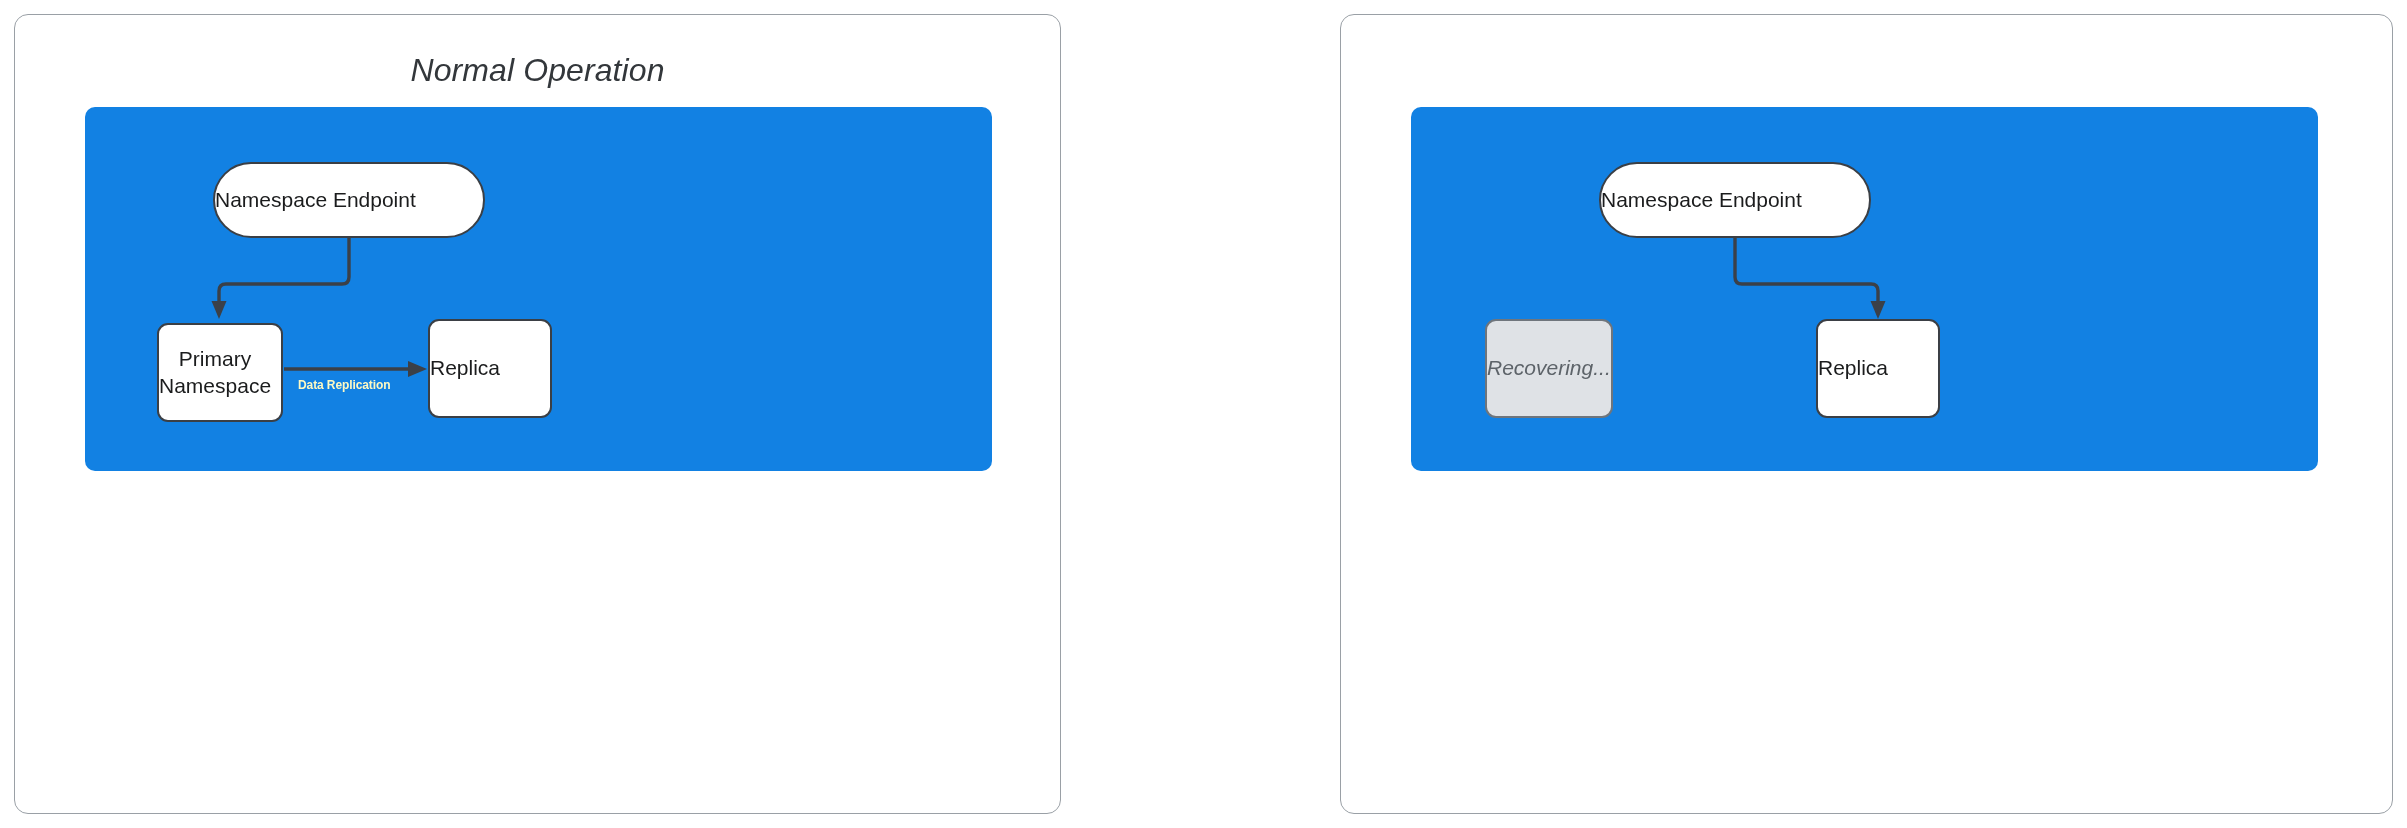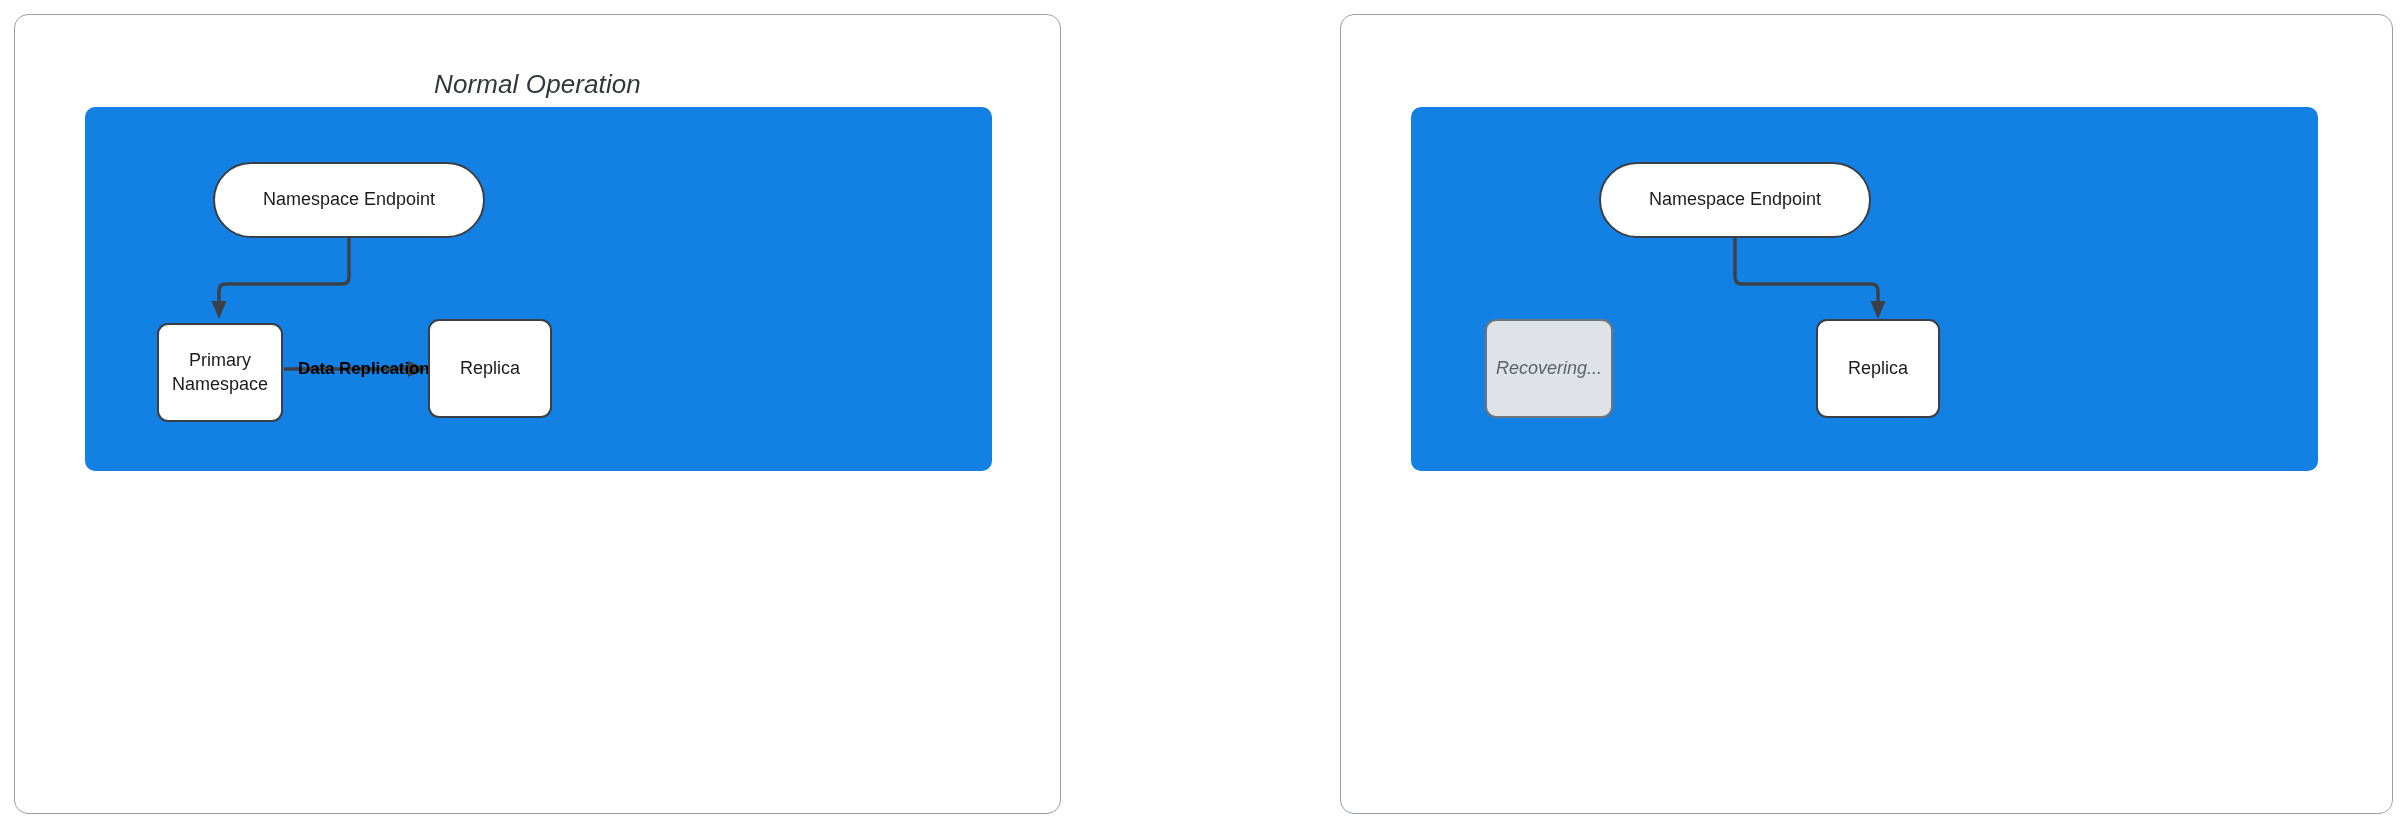--- a/index.html
+++ b/index.html
@@ -21,48 +21,48 @@
   
   .panel {
     position: absolute;
     background: #ffffff;
     border: 1.6px solid #9aa0a6;
     border-radius: 14px;
     box-sizing: border-box;
   }
   .panel-title {
     position: absolute;
-    top: 54px;
+    top: 37px;
     left: 0;
     width: 100%;
     text-align: center;
     font-style: italic;
-    font-size: 26px;
+    font-size: 32px;
     color: #33373b;
     letter-spacing: 0.1px;
   }
 
   
   .region {
     position: absolute;
     background: #1281e3;
     border-radius: 10px;
     box-sizing: border-box;
   }
 
   
   .node {
     position: absolute;
     box-sizing: border-box;
     display: flex;
     align-items: center;
-    justify-content: center;
+    justify-content: flex-start;
     text-align: center;
     color: #1b1c1d;
-    font-size: 18px;
+    font-size: 21px;
     line-height: 1.28;
     background: #ffffff;
     border: 2.2px solid #3b3f45;
   }
   .node.pill {
     border-radius: 999px;
   }
   .node.box {
     border-radius: 11px;
   }
@@ -109,25 +109,26 @@
     top: 34px;
     left: 0;
   }
   .failover-svg path {
     fill: #3b4048;
   }
 
   
   .edge-label {
     position: absolute;
-    font-size: 17px;
+    font-size: 12px;
     font-weight: bold;
-    color: #000000;
+    color: #fef9c3;
     white-space: nowrap;
     letter-spacing: -0.1px;
+    margin-top: 19px;
   }
 </style>
 </head>
 <body>
 
 <div id="stage">
 
   <div class="panel" style="left:14px; top:14px; width:1047px; height:800px;">
 
     <div class="panel-title">Normal Operation</div>

